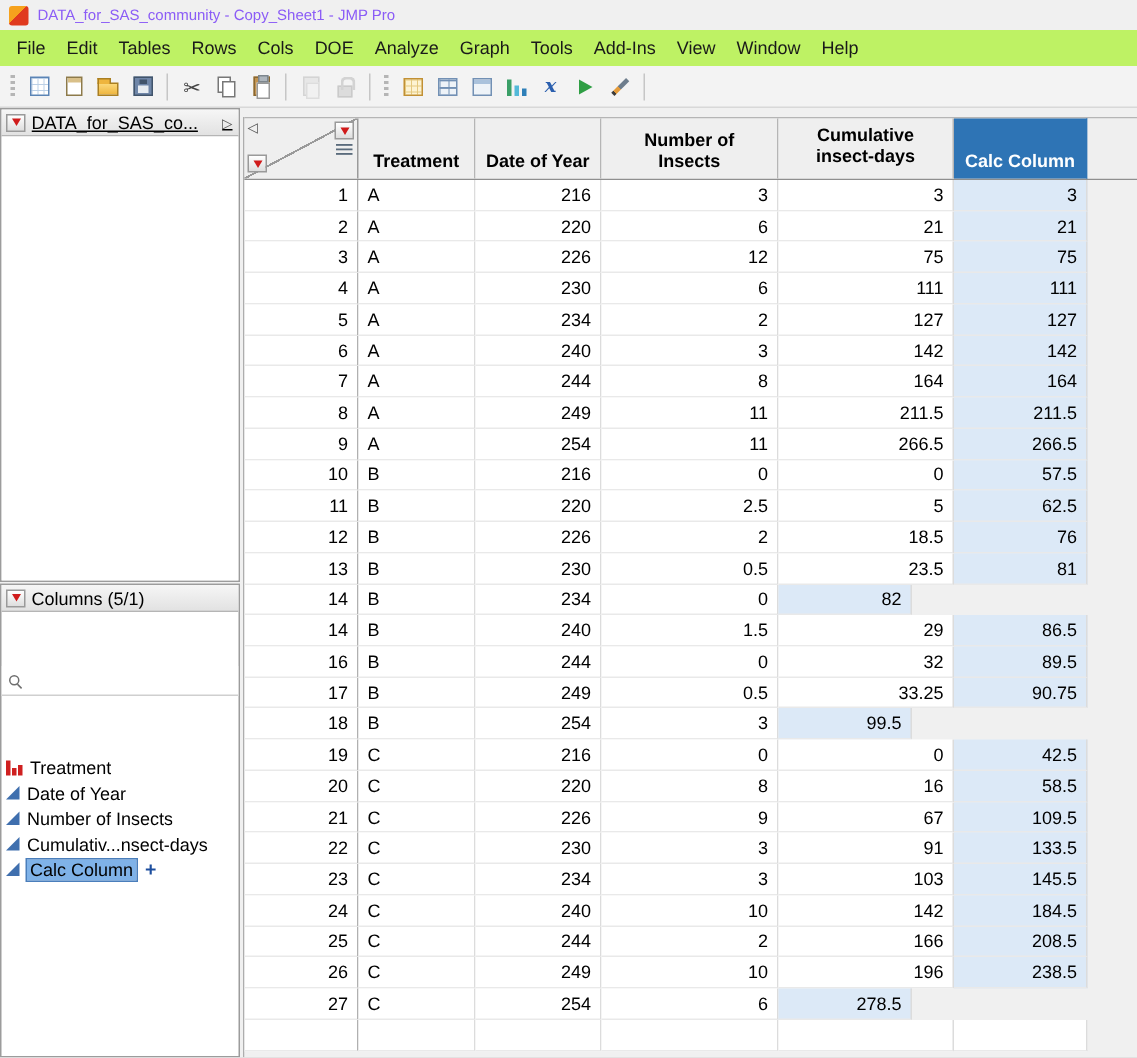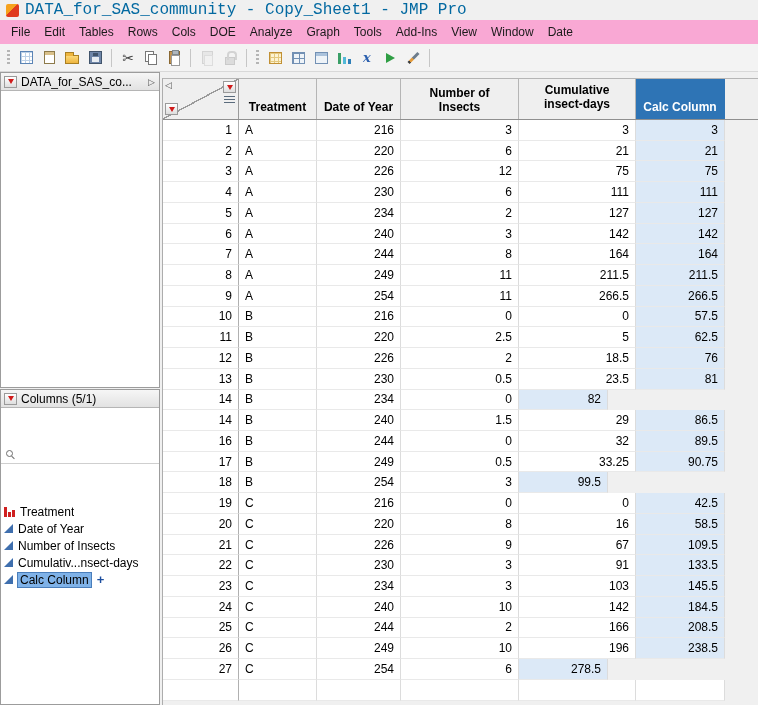--- a/index.html
+++ b/index.html
@@ -5,23 +5,23 @@
   * { box-sizing: border-box; margin: 0; padding: 0; }
   html,body { background:#d4d4d4; }
   .window {
     width:758px; height:705px; position:relative; overflow:hidden;
     background:#f0f0f0; font-family:"Liberation Sans", sans-serif; font-size:12px; color:#000;
   }
   
   .titlebar { height:20px; display:flex; align-items:center; gap:6px; padding:0 6px; background:#f0f0f0; }
   .app-icon { width:13px; height:13px; flex:none; border-radius:2px;
     background:linear-gradient(135deg,#f6a21d 0 45%,#e03a1e 45%); }
-  .title-text { color:#0369a1; font-size:16px; white-space:nowrap;font-family:Liberation Mono, monospace; }
+  .title-text { color:#8b5cf6; font-size:10px; white-space:nowrap; }
   
-  .menubar { height:24px; display:flex; align-items:center; background:#f9a8d4; padding-left:4px; }
+  .menubar { height:24px; display:flex; align-items:center; background:#bef264; padding-left:4px; }
   .menu-item { padding:4px 7px; color:#1a1a1a; cursor:default; }
   
   .toolbar { height:28px; display:flex; align-items:center; background:#f3f3f3;
     border-bottom:1px solid #d8d8d8; padding:0 3px; gap:1px; }
   .tool-btn { width:22px; height:22px; display:flex; align-items:center; justify-content:center; position:relative; }
   .tool-btn.disabled { opacity:.45; }
   .tool-sep { width:1px; height:18px; background:#c6c6c6; margin:0 4px; }
   .tool-grip { width:3px; height:16px; margin:0 4px;
     background:repeating-linear-gradient(to bottom,#b5b5b5 0 2px,transparent 2px 4px); }
   .glyph { position:relative; display:inline-block; line-height:1; }
@@ -57,21 +57,21 @@
     background-image:linear-gradient(#3a9f67,#3a9f67),linear-gradient(#53b9d8,#53b9d8),linear-gradient(#2e7fb8,#2e7fb8);
     background-size:3px 11px,3px 7px,3px 5px; background-position:0 bottom,5px bottom,10px bottom; }
   .ig-formula-column { font-family:"DejaVu Serif",serif; font-style:italic; font-weight:bold; font-size:13px; color:#2b5fae; }
   .ig-run-script { width:0; height:0; border-left:9px solid #2f9e44; border-top:5px solid transparent; border-bottom:5px solid transparent; }
   .ig-annotate { width:3px; height:14px; transform:rotate(45deg);
     background:linear-gradient(#6e7d8c 0 8px,#e49b3a 8px 12px,#3c3c3c 12px); }
   
   .content { display:flex; height:633px; }
   .sidebar { width:160px; flex:none; display:flex; flex-direction:column; background:#f0f0f0; }
   .panel { border:1px solid #9c9c9c; background:#fff; display:flex; flex-direction:column; overflow:hidden; }
-  .table-panel { height:316px; margin-bottom:1px; }
+  .table-panel { height:316px; margin-bottom:1px;text-decoration:underline; }
   .columns-panel { flex:1;gap:36px; }
   .panel-header { height:18px; flex:none; background:linear-gradient(#f6f6f6,#e2e2e2);
     border-bottom:1px solid #b5b5b5; display:flex; align-items:center; gap:4px; padding:0 3px; }
   .panel-title { flex:1; white-space:nowrap; overflow:hidden; }
   .rtri-btn { width:13px; height:12px; flex:none; background:linear-gradient(#ffffff,#dedede);
     border:1px solid #9a9a9a; display:inline-flex; align-items:center; justify-content:center; }
   .redtri { width:0; height:0; border-left:3px solid transparent; border-right:3px solid transparent; border-top:5px solid #d01b1b; }
   .chevron { color:#555; font-size:9px; flex:none; padding-right:1px; }
   .panel-body { flex:1; background:#fff; }
   .search-row { height:20px; flex:none; background:#fff; border-bottom:1px solid #cfcfcf;
@@ -134,21 +134,21 @@
       <div class="menu-item">Tables</div>
       <div class="menu-item">Rows</div>
       <div class="menu-item">Cols</div>
       <div class="menu-item">DOE</div>
       <div class="menu-item">Analyze</div>
       <div class="menu-item">Graph</div>
       <div class="menu-item">Tools</div>
       <div class="menu-item">Add-Ins</div>
       <div class="menu-item">View</div>
       <div class="menu-item">Window</div>
-      <div class="menu-item">Date</div>
+      <div class="menu-item">Help</div>
     </div>
 
   <div class="toolbar">
       <div class="tool-grip"></div>
       <div class="tool-btn">
         <span class="glyph ig-new-data-table"></span>
       </div>
       <div class="tool-btn">
         <span class="glyph ig-new-journal"></span>
       </div>

